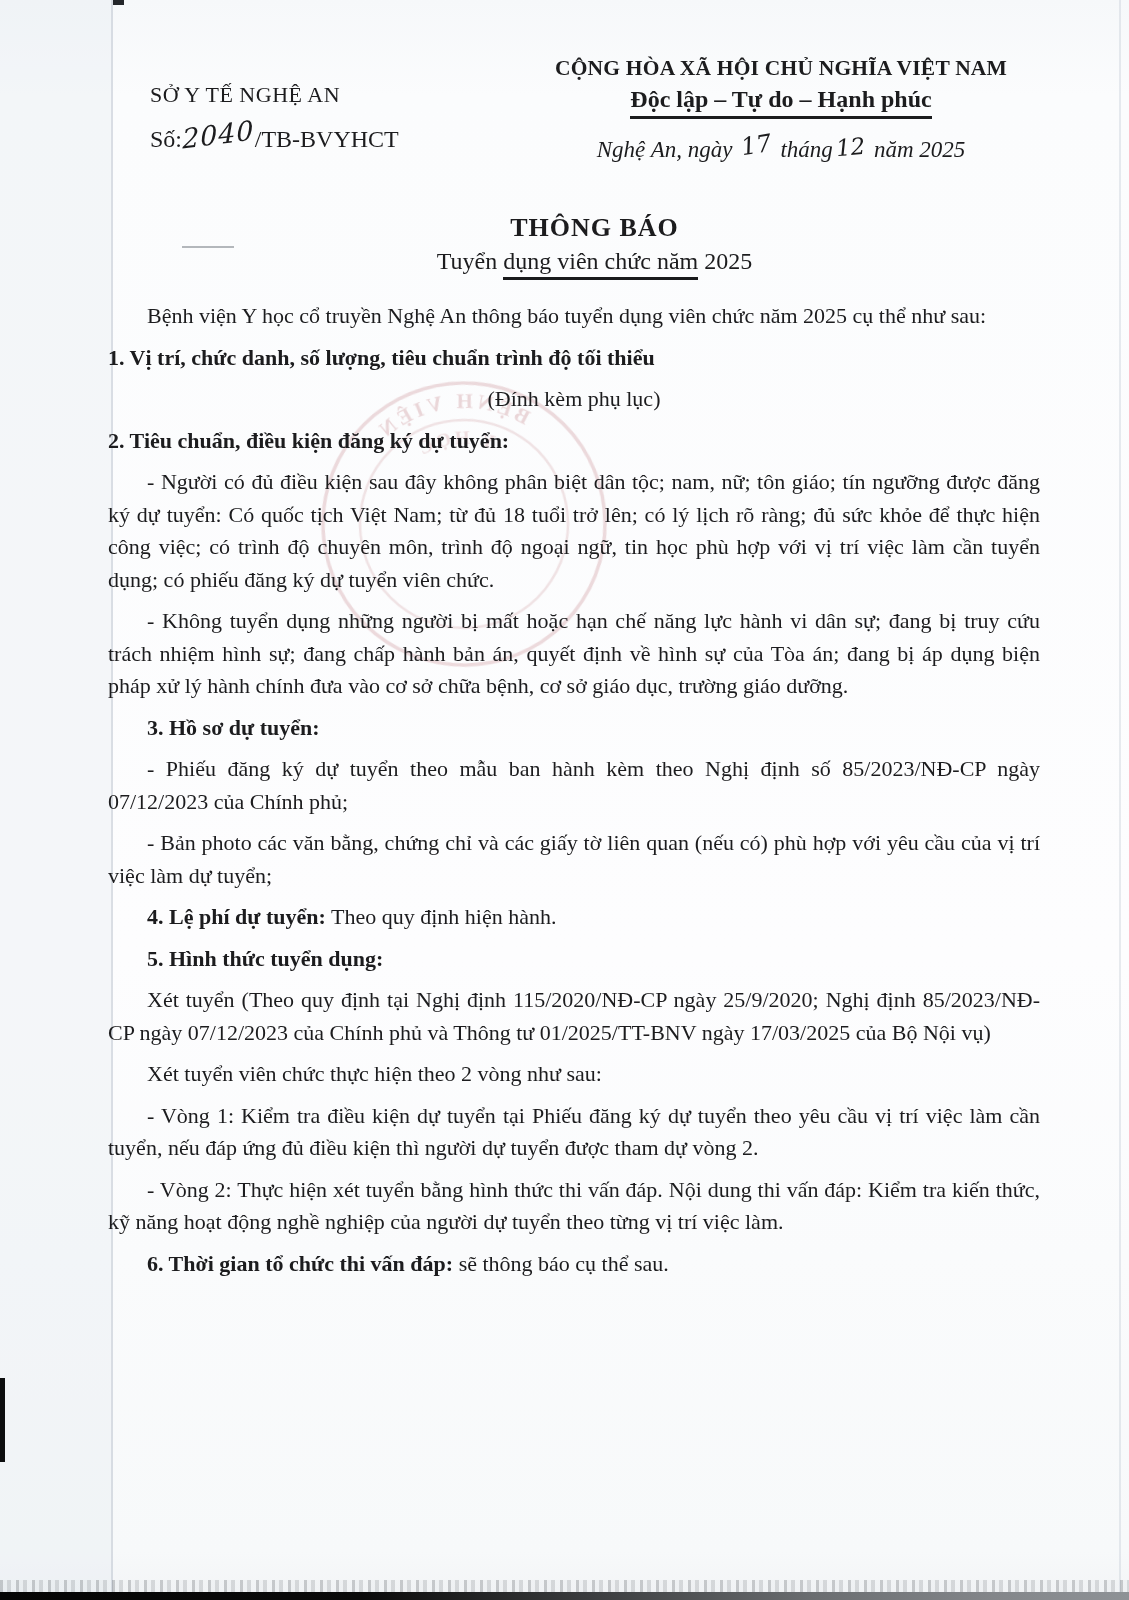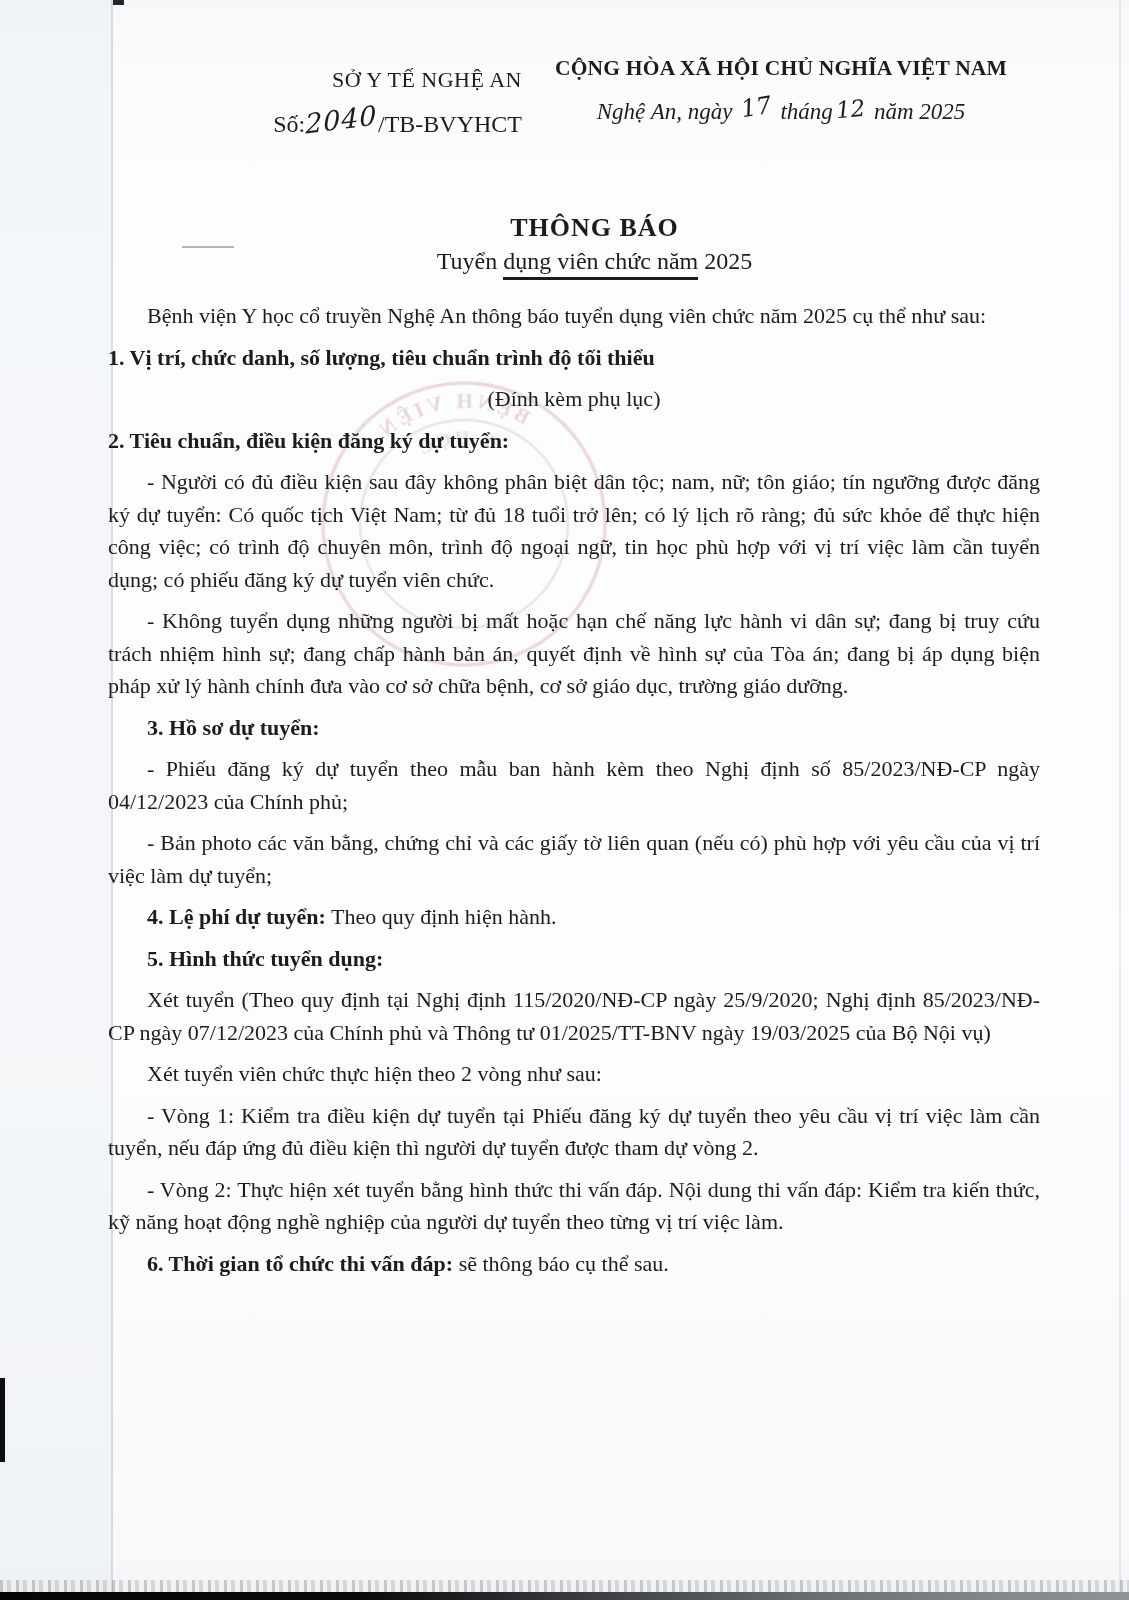--- a/index.html
+++ b/index.html
@@ -22,21 +22,21 @@
     background:repeating-linear-gradient(90deg,rgba(90,95,100,.55) 0 3px,rgba(200,205,210,.2) 3px 7px,rgba(130,135,140,.5) 7px 11px,rgba(220,224,228,.15) 11px 16px);}
   .bottom-band{position:absolute;left:0;top:1592px;width:1129px;height:8px;
     background:linear-gradient(90deg,#050505 0%,#0a0a0a 32%,#3a3c3e 52%,#6a6d70 72%,#83868a 88%,#8e9296 100%);}
 
   
   .stamp{position:absolute;left:318px;top:378px;width:292px;height:292px;
     transform:scaleX(-1) rotate(6deg);opacity:.55;filter:blur(.6px);pointer-events:none;}
 
   
   .header{position:relative;height:212px;}
-  .org{position:absolute;left:150px;top:65px;width:372px;text-align:right;line-height:30px;}
+  .org{position:absolute;left:150px;top:80px;width:372px;text-align:left;line-height:30px;}
   .org-parent{font-size:22px;letter-spacing:.5px;}
   .org-name{font-size:22px;font-weight:bold;display:inline-block;border-bottom:3px solid #1b1c1e;padding-bottom:2px;letter-spacing:.2px;}
   .doc-number{margin-top:13px;font-size:24px;}
   .motto{position:absolute;left:536px;top:56px;width:490px;text-align:center;}
   .motto-l1{font-size:21.5px;font-weight:bold;letter-spacing:.2px;}
   .motto-l2{display:inline-block;margin-top:5px;font-size:24px;font-weight:bold;border-bottom:3px solid #1b1c1e;padding-bottom:3px;}
   .dateline{margin-top:16px;font-size:23px;font-style:italic;}
   .hand{font-family:"DejaVu Serif",serif;font-style:italic;display:inline-block;}
   .hand-no{font-size:27px;transform:rotate(-7deg) skewX(-6deg);position:relative;top:-3px;letter-spacing:1px;}
   .hand-day{font-size:24px;transform:rotate(-9deg);position:relative;top:-4px;margin:0 3px;}
@@ -87,20 +87,21 @@
 
 <div class="header">
   <div class="org">
     <div class="org-parent">SỞ Y TẾ NGHỆ AN</div>
     <div class="doc-number">
       <span>Số:</span><span class="hand hand-no">2040</span><span>/TB-BVYHCT</span>
     </div>
   </div>
   <div class="motto">
     <div class="motto-l1">CỘNG HÒA XÃ HỘI CHỦ NGHĨA VIỆT NAM</div>
+    <div><span class="motto-l2">Độc lập – Tự do – Hạnh phúc</span></div>
     <div class="dateline">
       <span>Nghệ An, ngày</span>
       <span class="hand hand-day">17</span>
       <span>tháng</span><span class="hand hand-month">12</span>
       <span>năm 2025</span>
     </div>
   </div>
 </div>
 
 <div class="title">
@@ -109,22 +110,22 @@
 </div>
 
 <div class="doc-body">
     <p class="para indent">Bệnh viện Y học cổ truyền Nghệ An thông báo tuyển dụng viên chức năm 2025 cụ thể như sau:</p>
     <p class="para heading-flush">1. Vị trí, chức danh, số lượng, tiêu chuẩn trình độ tối thiểu</p>
     <p class="para center-italic">(Đính kèm phụ lục)</p>
     <p class="para heading-flush">2. Tiêu chuẩn, điều kiện đăng ký dự tuyển:</p>
     <p class="para indent">- Người có đủ điều kiện sau đây không phân biệt dân tộc; nam, nữ; tôn giáo; tín ngưỡng được đăng ký dự tuyển: Có quốc tịch Việt Nam; từ đủ 18 tuổi trở lên; có lý lịch rõ ràng; đủ sức khỏe để thực hiện công việc; có trình độ chuyên môn, trình độ ngoại ngữ, tin học phù hợp với vị trí việc làm cần tuyển dụng; có phiếu đăng ký dự tuyển viên chức.</p>
     <p class="para indent">- Không tuyển dụng những người bị mất hoặc hạn chế năng lực hành vi dân sự; đang bị truy cứu trách nhiệm hình sự; đang chấp hành bản án, quyết định về hình sự của Tòa án; đang bị áp dụng biện pháp xử lý hành chính đưa vào cơ sở chữa bệnh, cơ sở giáo dục, trường giáo dưỡng.</p>
     <p class="para heading-indent">3. Hồ sơ dự tuyển:</p>
-    <p class="para indent">- Phiếu đăng ký dự tuyển theo mẫu ban hành kèm theo Nghị định số 85/2023/NĐ-CP ngày 04/12/2023 của Chính phủ;</p>
+    <p class="para indent">- Phiếu đăng ký dự tuyển theo mẫu ban hành kèm theo Nghị định số 85/2023/NĐ-CP ngày 07/12/2023 của Chính phủ;</p>
     <p class="para indent">- Bản photo các văn bằng, chứng chỉ và các giấy tờ liên quan (nếu có) phù hợp với yêu cầu của vị trí việc làm dự tuyển;</p>
     <p class="para lead"><b>4. Lệ phí dự tuyển:</b> Theo quy định hiện hành.</p>
     <p class="para heading-indent">5. Hình thức tuyển dụng:</p>
-    <p class="para indent">Xét tuyển (Theo quy định tại Nghị định 115/2020/NĐ-CP ngày 25/9/2020; Nghị định 85/2023/NĐ-CP ngày 07/12/2023 của Chính phủ và Thông tư 01/2025/TT-BNV ngày 19/03/2025 của Bộ Nội vụ)</p>
+    <p class="para indent">Xét tuyển (Theo quy định tại Nghị định 115/2020/NĐ-CP ngày 25/9/2020; Nghị định 85/2023/NĐ-CP ngày 07/12/2023 của Chính phủ và Thông tư 01/2025/TT-BNV ngày 17/03/2025 của Bộ Nội vụ)</p>
     <p class="para indent">Xét tuyển viên chức thực hiện theo 2 vòng như sau:</p>
     <p class="para indent">- Vòng 1: Kiểm tra điều kiện dự tuyển tại Phiếu đăng ký dự tuyển theo yêu cầu vị trí việc làm cần tuyển, nếu đáp ứng đủ điều kiện thì người dự tuyển được tham dự vòng 2.</p>
     <p class="para indent">- Vòng 2: Thực hiện xét tuyển bằng hình thức thi vấn đáp. Nội dung thi vấn đáp: Kiểm tra kiến thức, kỹ năng hoạt động nghề nghiệp của người dự tuyển theo từng vị trí việc làm.</p>
     <p class="para lead"><b>6. Thời gian tổ chức thi vấn đáp:</b> sẽ thông báo cụ thể sau.</p>
   </div>
 
 </body></html>

